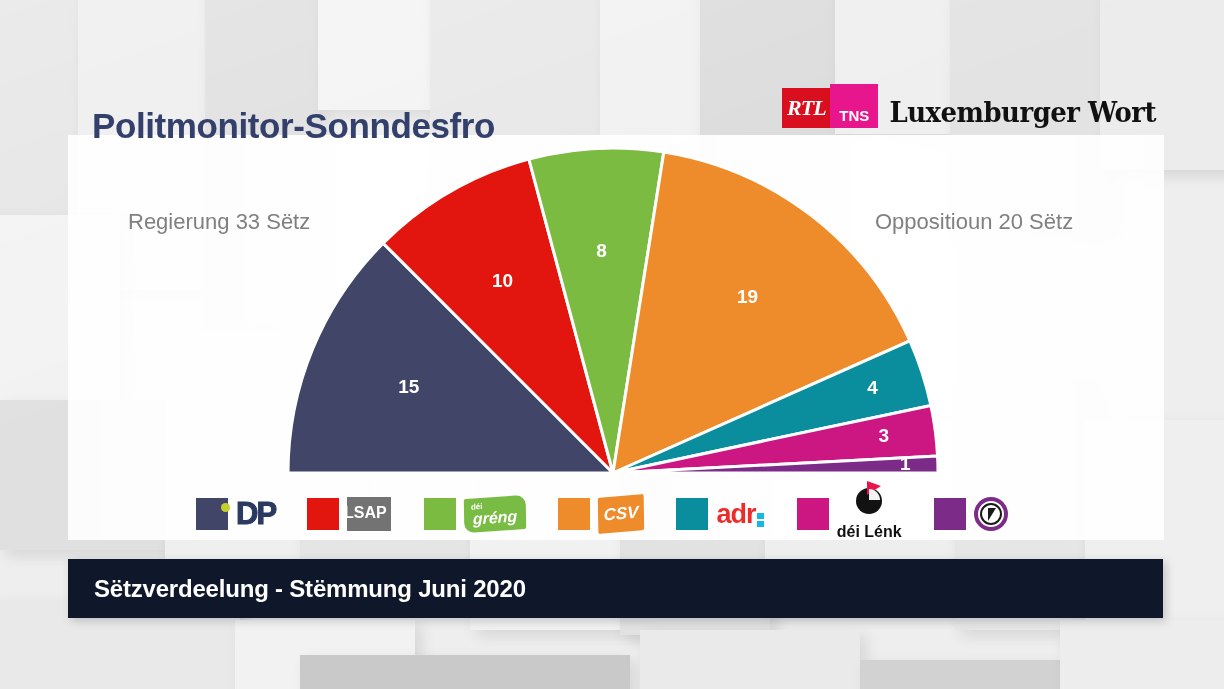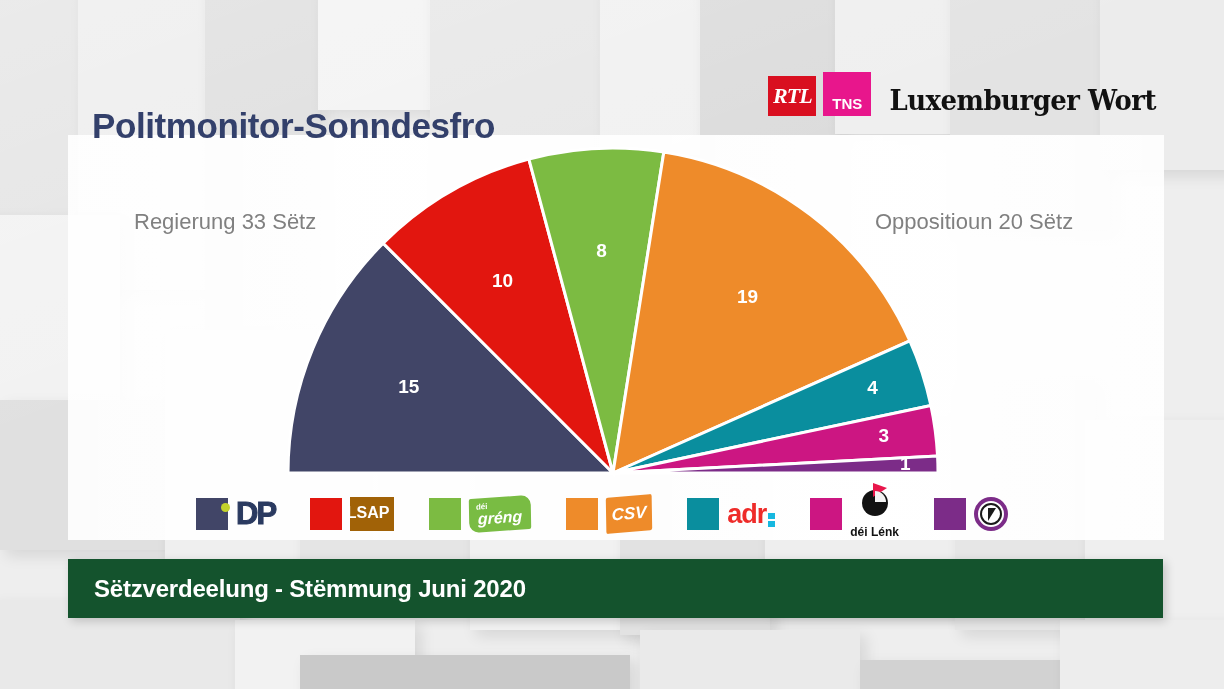--- a/index.html
+++ b/index.html
@@ -23,21 +23,21 @@
     position:absolute;left:68px;top:135px;width:1096px;height:405px;
     background:linear-gradient(90deg,rgba(255,255,255,.55) 0%,rgba(255,255,255,.9) 28%,rgba(255,255,255,.72) 52%,rgba(255,255,255,.92) 74%,rgba(255,255,255,.6) 100%);
   }
 
   
   #title{
     position:absolute;left:92px;top:84px;
     font-size:35px;font-weight:bold;color:#33406b;
     letter-spacing:-0.4px;white-space:nowrap;margin-top:22px;
   }
-  #logos{position:absolute;right:62px;top:72px;display:flex;align-items:flex-end;gap:7px;padding-left:27px;}
+  #logos{position:absolute;right:62px;top:84px;display:flex;align-items:flex-end;gap:0;padding-left:27px;}
   .logo-rtl{
     width:48px;height:40px;background:#d90f20;color:#fff;
     display:flex;align-items:center;justify-content:center;
     font-size:22px;font-weight:bold;font-style:italic;letter-spacing:-1px;
     font-family:"Liberation Serif",serif;
   }
   .logo-tns{
     width:48px;height:44px;background:#e8168c;color:#fff;
     display:flex;align-items:flex-end;justify-content:center;
     font-size:15px;font-weight:bold;padding-bottom:4px;box-sizing:border-box;
@@ -45,21 +45,21 @@
   .logo-wort{
     font-family:"DejaVu Serif",serif;font-weight:bold;font-size:27px;color:#111;
     letter-spacing:-0.5px;white-space:nowrap;padding-left:6px;
     transform:scaleX(.96);
   }
 
   
   .caption{
     position:absolute;font-size:22px;color:#808080;white-space:nowrap;
   }
-  #cap-left{left:134px;top:209px;}
+  #cap-left{left:128px;top:209px;}
   #cap-right{left:875px;top:209px;}
 
   
   #chart{position:absolute;left:288px;top:143px;width:650px;height:335px;}
   #chart svg{display:block;}
   .slice{stroke:#ffffff;stroke-width:3;}
   .slice-lbl{
     fill:#ffffff;font-family:"Liberation Sans",sans-serif;
     font-size:19px;font-weight:bold;text-anchor:middle;dominant-baseline:middle;
   }
@@ -76,21 +76,21 @@
   .lg-dp .dptxt{
     font-size:31px;font-weight:bold;color:#2a3a60;letter-spacing:-2px;
     -webkit-text-stroke:1px #2a3a60;position:relative;
   }
   .lg-dp .dpdot{
     width:9px;height:9px;border-radius:50%;background:#c3d22b;
     position:absolute;left:25px;top:13px;
   }
 
   .lg-lsap{
-    background:#a16207;color:#fff;font-size:16px;font-weight:bold;
+    background:#737373;color:#fff;font-size:16px;font-weight:bold;
     padding:9px 16px 9px 8px;display:flex;align-items:flex-end;
     height:34px;width:44px;box-sizing:border-box;justify-content:center;
   }
 
   .lg-greng{
     background:#79bc43;width:62px;height:34px;color:#fff;
     transform:rotate(-4deg) skewX(-3deg);
     display:flex;flex-direction:column;align-items:center;justify-content:center;
     border-radius:2px 10px 2px 10px;line-height:1;
   }
@@ -115,39 +115,39 @@
   }
   .lg-lenk .pie::before{
     content:"";position:absolute;left:11px;top:-7px;
     border-left:14px solid #e8164b;border-bottom:9px solid transparent;
     border-top:5px solid transparent;
   }
   .lg-lenk .pie::after{
     content:"";position:absolute;left:13px;top:1px;width:11px;height:11px;
     background:#f3f3f3;border-radius:0 20px 0 0;
   }
-  .lg-lenk .txt{font-size:12px;font-weight:bold;color:#111;margin-top:10px;white-space:nowrap;}
+  .lg-lenk .txt{font-size:16px;font-weight:bold;color:#111;margin-top:10px;white-space:nowrap;}
 
   .lg-pirate{
     width:34px;height:34px;border-radius:50%;border:4px solid #7c2c88;
     display:flex;align-items:center;justify-content:center;box-sizing:border-box;
   }
   .lg-pirate .inner{
     width:22px;height:22px;border-radius:50%;border:2px solid #1a1a1a;
     position:relative;box-sizing:border-box;background:#fff;
   }
   .lg-pirate .sail{
     position:absolute;left:6px;top:3px;width:0;height:0;
     border-left:8px solid #1a1a1a;border-bottom:13px solid transparent;
   }
 
   
   #footer{
     position:absolute;left:68px;top:559px;width:1095px;height:59px;
-    background:#14532d;display:flex;align-items:center;
+    background:#0f172a;display:flex;align-items:center;
     box-shadow:3px 3px 9px rgba(0,0,0,.18);
   }
   #footer .ftxt{
     color:#fff;font-size:24px;font-weight:bold;margin-left:26px;letter-spacing:-0.2px;
   }
 </style>
 </head>
 <body>
 
 <div id="bg">

